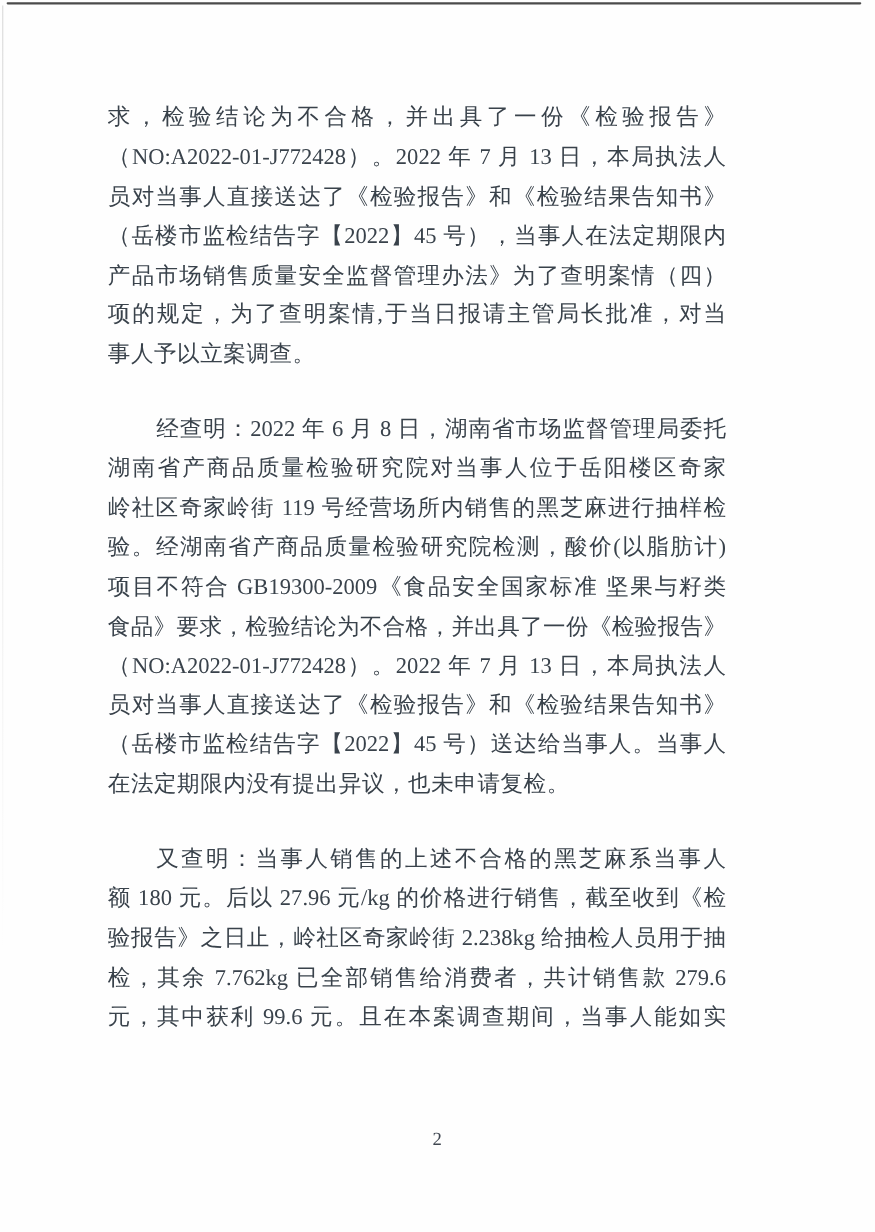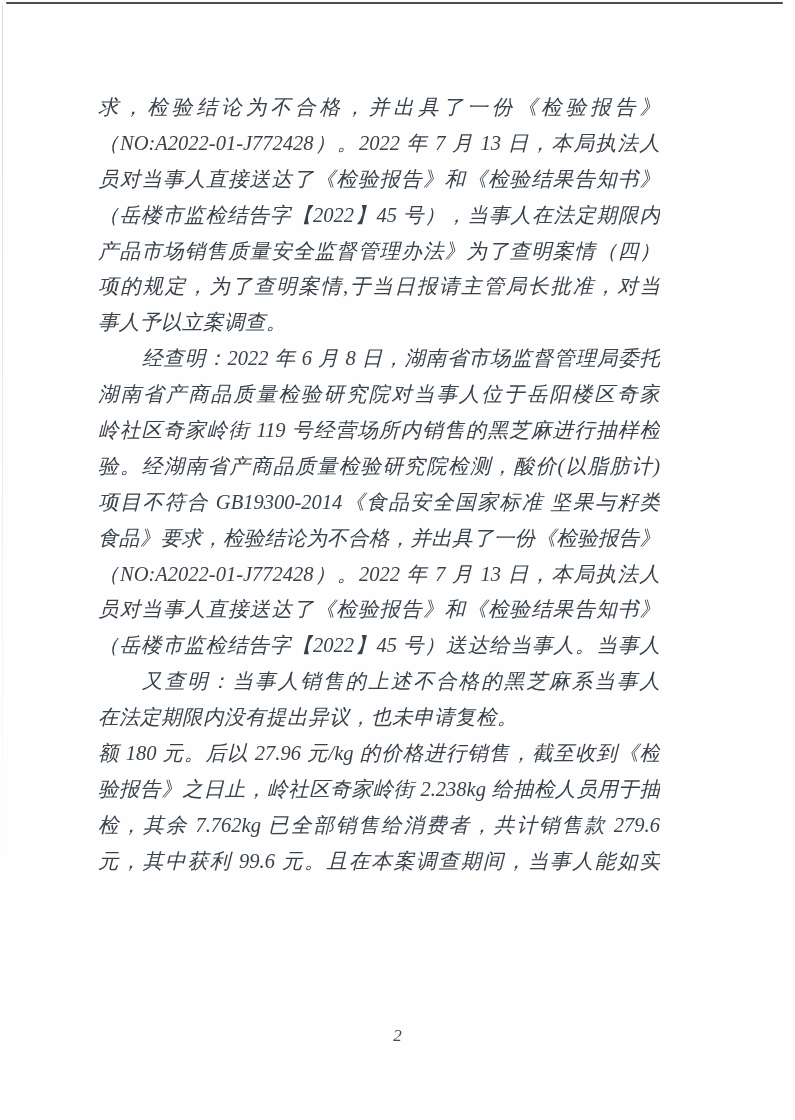--- a/index.html
+++ b/index.html
@@ -13,21 +13,20 @@
   body{
     width:795px;height:1120px;
     background:var(--page-bg);
     font-family:"Liberation Serif","DejaVu Serif",serif;
   }
   .page{
     position:relative;
     width:785px;height:1120px;
     background:var(--page-bg);
     overflow:hidden;
-    font-style:italic;
   }
   .scan-edge-top{
     position:absolute;top:2px;left:6px;
     width:777px;height:2px;
     background:var(--edge-top);
     border-radius:1px;
   }
   .scan-edge-left{
     position:absolute;top:5px;left:2px;
     width:1px;height:860px;
@@ -47,20 +46,21 @@
     text-align-last:justify;
     overflow:hidden;
   }
   .line.align-left{
     text-align:right;
     text-align-last:left;
     letter-spacing:0.5px;
   }
   .line.indent{
     padding-left:44px;
+    margin-top:32px;
   }
   .page-number{
     position:absolute;
     top:1026px;left:0;
     width:795px;
     text-align:center;
     font-size:17px;
     line-height:20px;
     color:var(--pagenum-color);
   }
@@ -78,27 +78,27 @@
       <div class="line">（NO:A2022-01-J772428）。2022 年 7 月 13 日，本局执法人</div>
       <div class="line">员对当事人直接送达了《检验报告》和《检验结果告知书》</div>
       <div class="line">（岳楼市监检结告字【2022】45 号），当事人在法定期限内</div>
       <div class="line">产品市场销售质量安全监督管理办法》为了查明案情（四）</div>
       <div class="line">项的规定，为了查明案情,于当日报请主管局长批准，对当</div>
       <div class="line align-left">事人予以立案调查。</div>
       <div class="line indent">经查明：2022 年 6 月 8 日，湖南省市场监督管理局委托</div>
       <div class="line">湖南省产商品质量检验研究院对当事人位于岳阳楼区奇家</div>
       <div class="line">岭社区奇家岭街 119 号经营场所内销售的黑芝麻进行抽样检</div>
       <div class="line">验。经湖南省产商品质量检验研究院检测，酸价(以脂肪计)</div>
-      <div class="line">项目不符合 GB19300-2014《食品安全国家标准 坚果与籽类</div>
+      <div class="line">项目不符合 GB19300-2009《食品安全国家标准 坚果与籽类</div>
       <div class="line">食品》要求，检验结论为不合格，并出具了一份《检验报告》</div>
       <div class="line">（NO:A2022-01-J772428）。2022 年 7 月 13 日，本局执法人</div>
       <div class="line">员对当事人直接送达了《检验报告》和《检验结果告知书》</div>
       <div class="line">（岳楼市监检结告字【2022】45 号）送达给当事人。当事人</div>
+      <div class="line align-left">在法定期限内没有提出异议，也未申请复检。</div>
       <div class="line indent">又查明：当事人销售的上述不合格的黑芝麻系当事人</div>
-      <div class="line align-left">在法定期限内没有提出异议，也未申请复检。</div>
       <div class="line">额 180 元。后以 27.96 元/kg 的价格进行销售，截至收到《检</div>
       <div class="line">验报告》之日止，岭社区奇家岭街 2.238kg 给抽检人员用于抽</div>
       <div class="line">检，其余 7.762kg 已全部销售给消费者，共计销售款 279.6</div>
       <div class="line">元，其中获利 99.6 元。且在本案调查期间，当事人能如实</div>
     </div>
 
   <div class="page-number">2</div>
 </div>
 
 </body></html>

